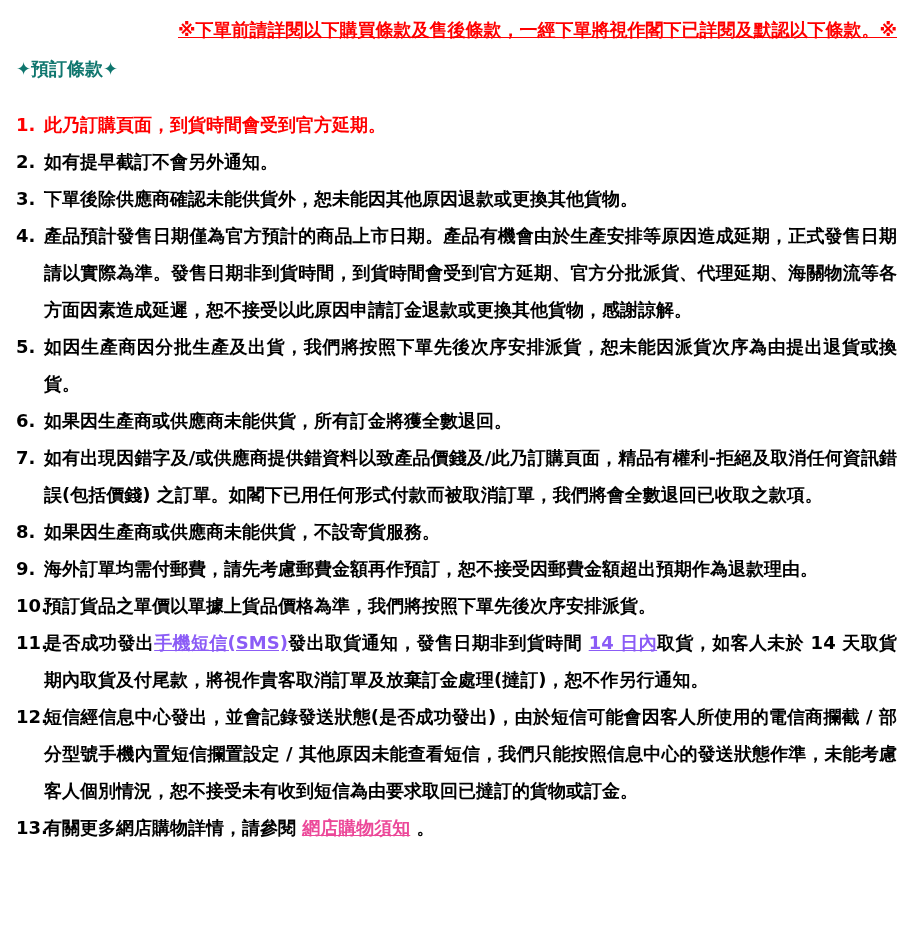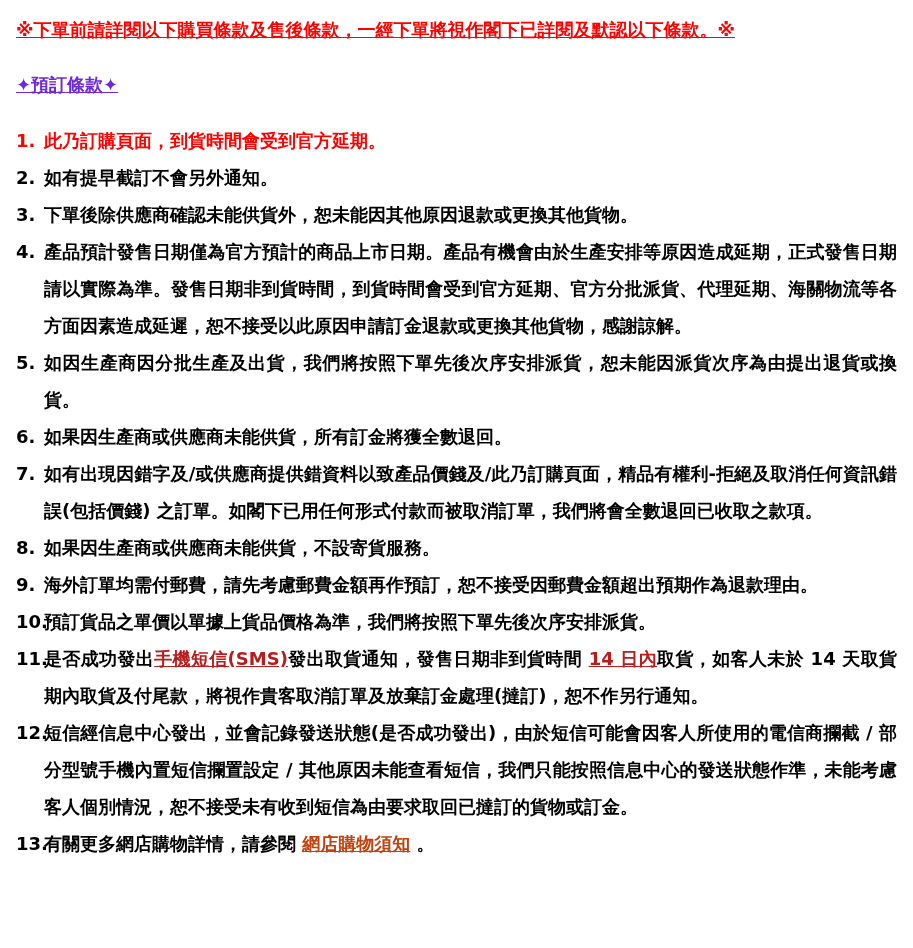--- a/index.html
+++ b/index.html
@@ -14,25 +14,25 @@
     padding: 12px 16px 20px 16px;
     font-family: "DejaVu Sans", sans-serif;
     font-weight: bold;
     font-size: 18px;
     color: #000000;
   }
   .notice {
     color: #ff0000;
     text-decoration: underline;
     line-height: 28px;
-    margin: 4px 0 28px 0;
+    margin: 4px 0 12px 0;
+    text-align: right;
   }
   .section-title {
-    color: #6d28d9;
-    text-decoration: underline;
+    color: #0f766e;
     line-height: 26px;
     margin: 0 0 24px 0;
   }
   .terms-list {
     width: 100%;
   }
   .term-row {
     display: flex;
     align-items: flex-start;
     line-height: 37px;
@@ -41,23 +41,23 @@
     flex: none;
     width: 28px;
     text-align: left;
     white-space: nowrap;
   }
   .term-text {
     flex: 1;
     text-align: justify;
   }
   .red { color: #ff0000; }
-  .red-underline { color: #b91c1c; text-decoration: underline; }
+  .red-underline { color: #8b5cf6; text-decoration: underline; }
   a.link {
-    color: #c2410c;
+    color: #ec4899;
     text-decoration: underline;
     cursor: pointer;
   }
 </style>
 </head>
 <body>
 
 <div class="notice">※下單前請詳閱以下購買條款及售後條款，一經下單將視作閣下已詳閱及默認以下條款。※</div>
 
 <div class="section-title">✦預訂條款✦</div>

